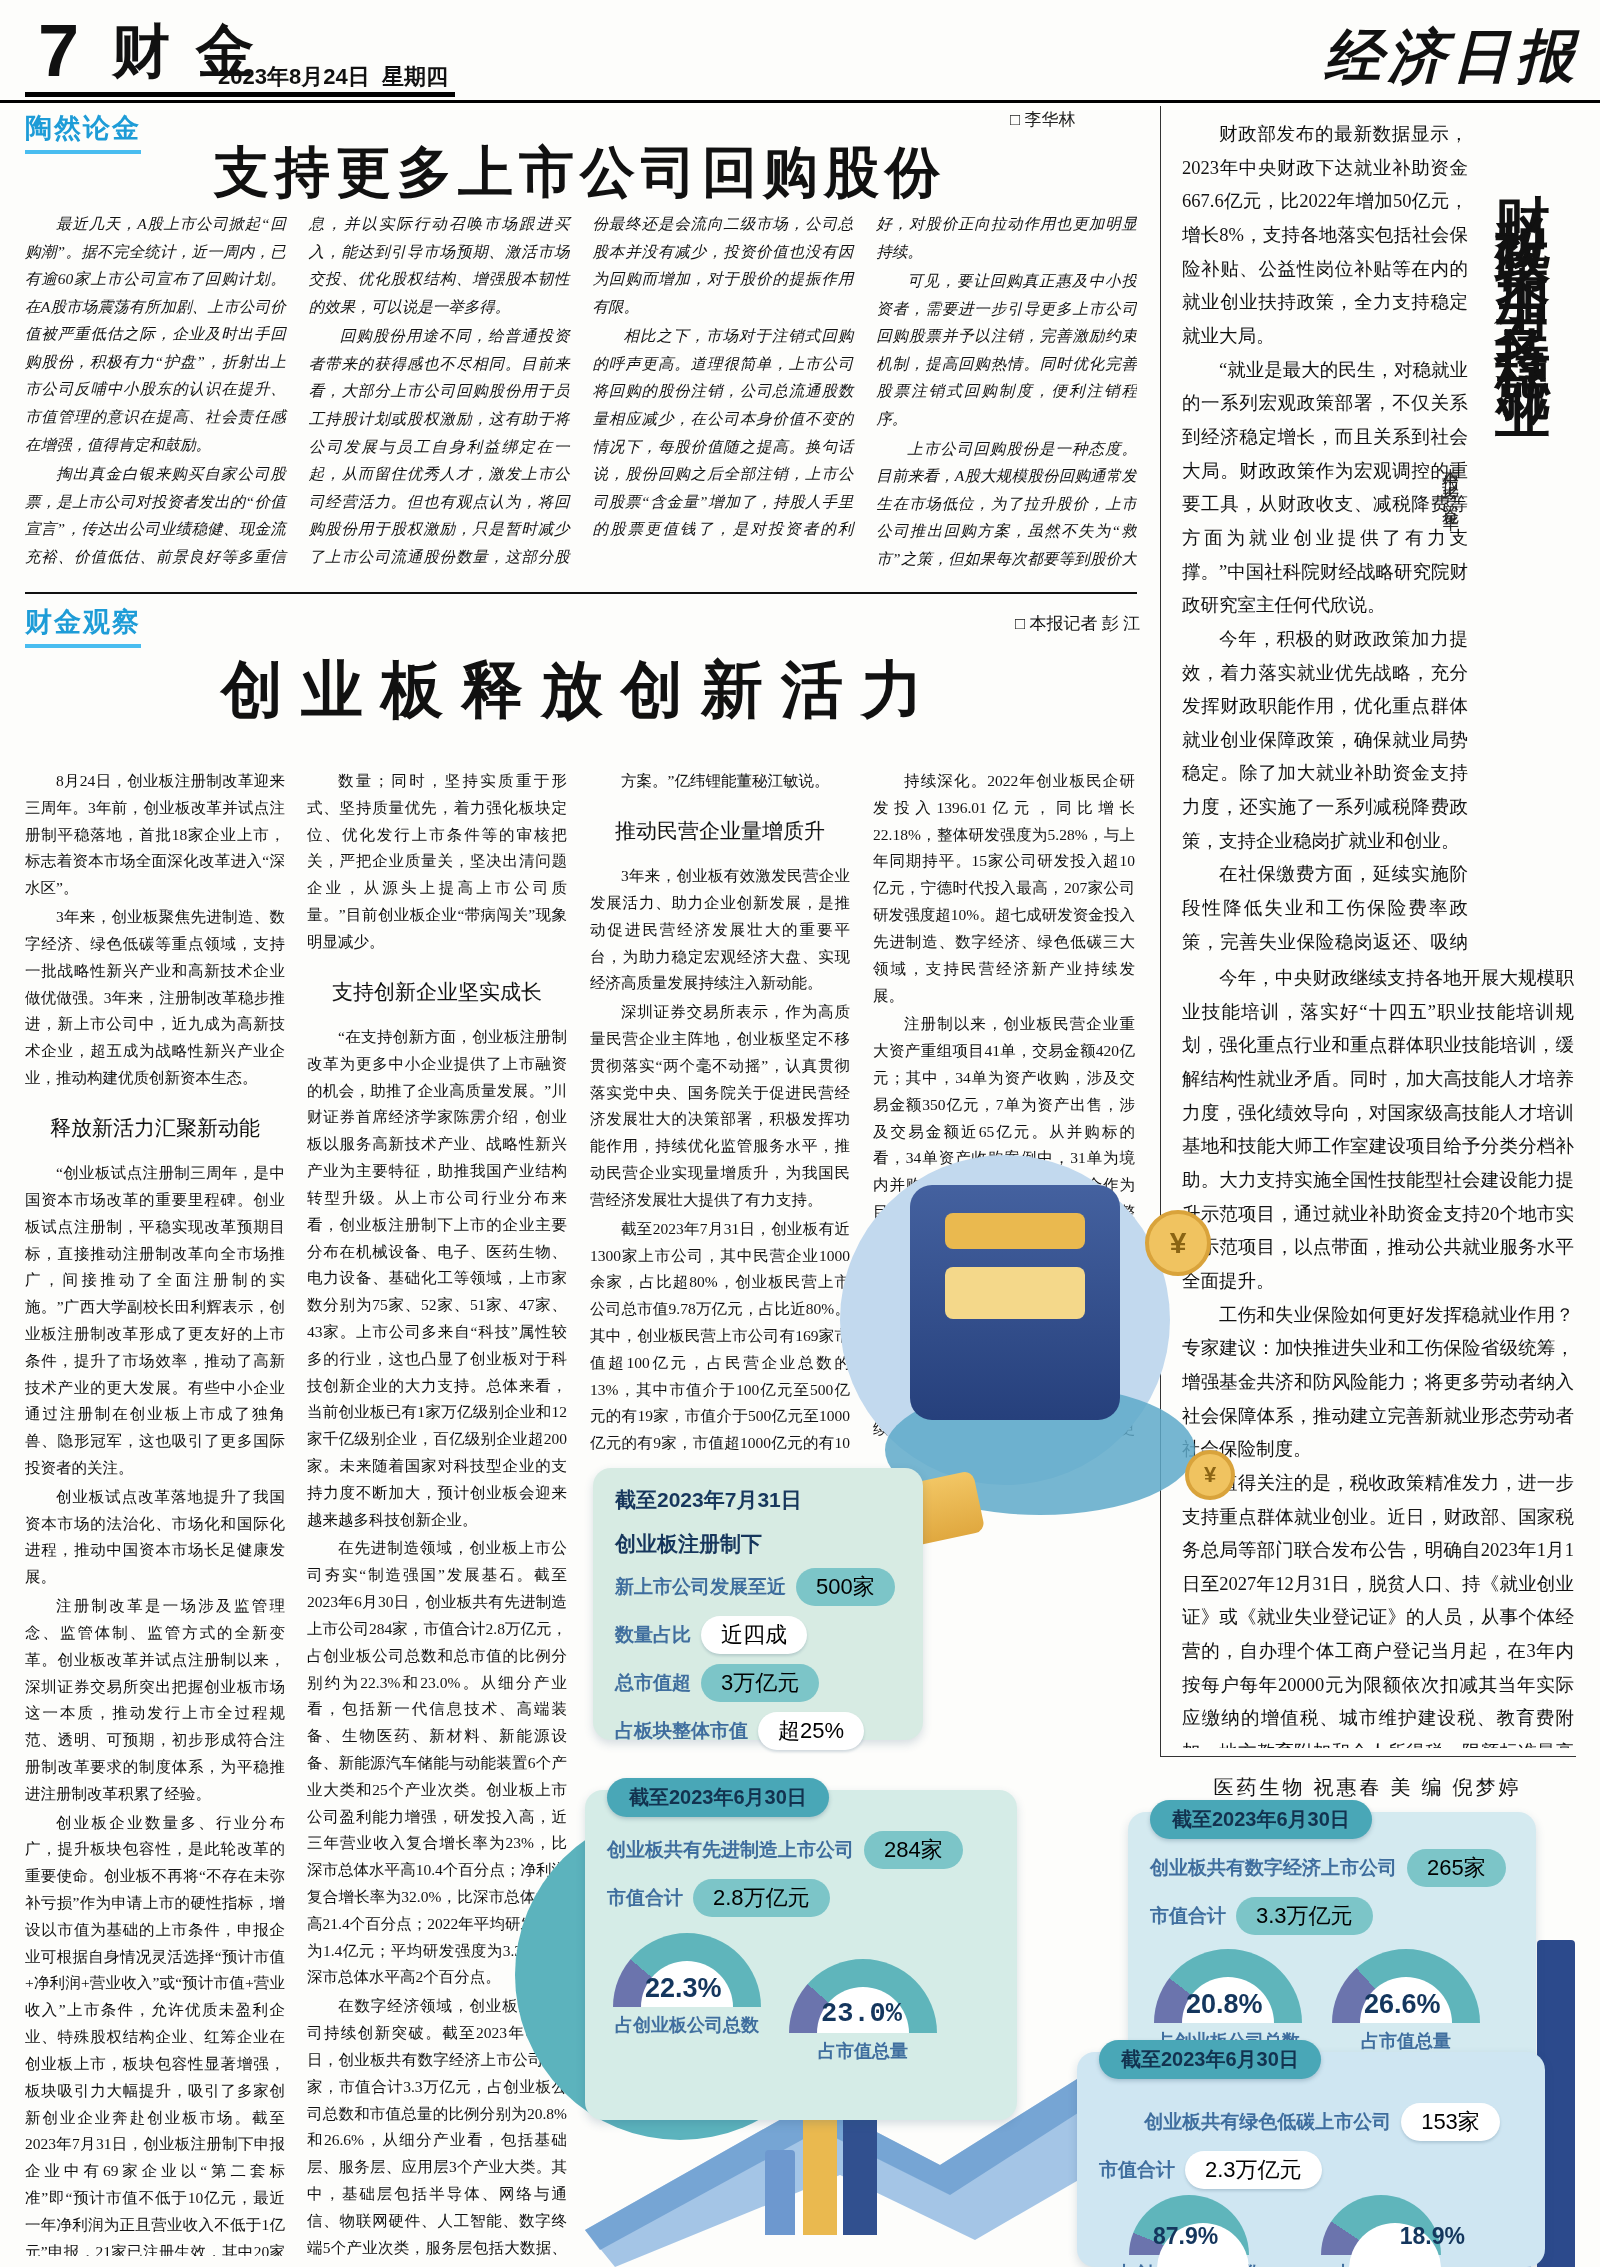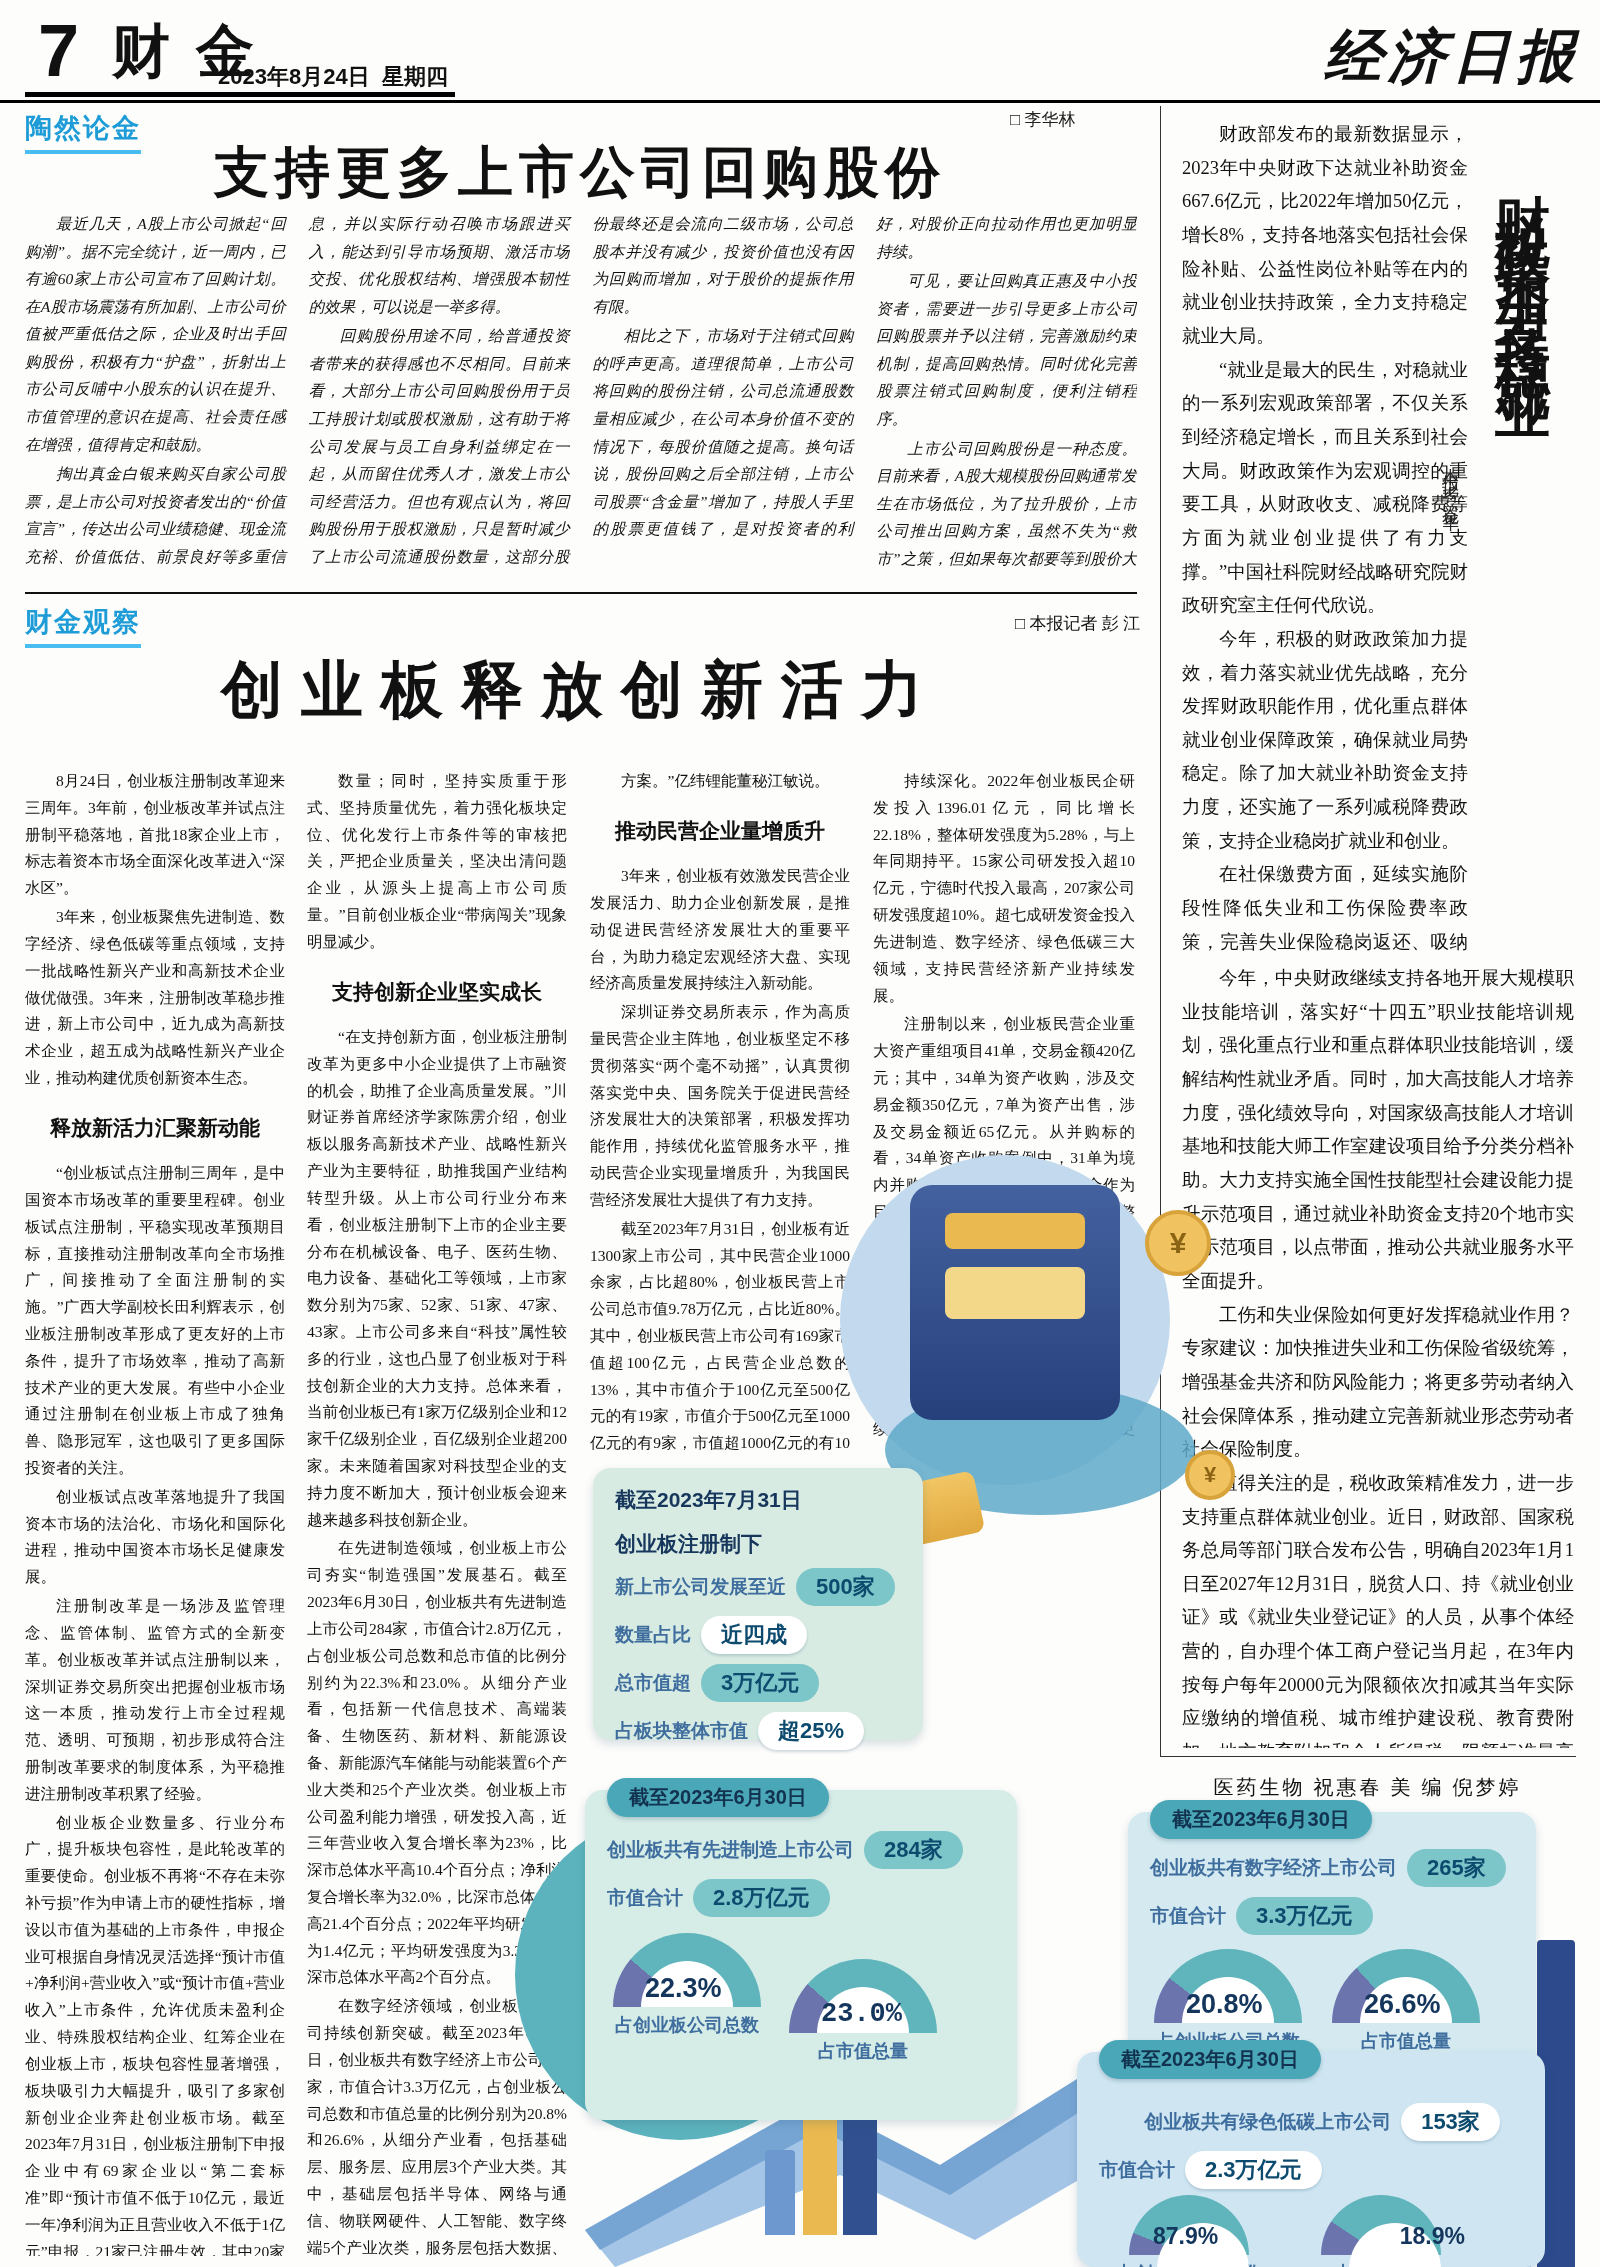--- a/index.html
+++ b/index.html
@@ -28,21 +28,21 @@
            column-count:4;column-gap:23px;font-size:15.5px;line-height:1.78;text-align:justify;font-style:italic;}
   #a1-body .para{text-indent:2em;margin:0 0 2px 0;}
   #rule-a1{left:25px;top:592px;width:1112px;height:2px;background:#111;}
   
   #a2-label{left:25px;top:604px;}
   #a2-byline{left:900px;top:612px;width:240px;font-size:17px;text-align:right;}
   #a2-title{left:25px;top:648px;width:1112px;text-align:center;font-size:62px;font-weight:900;
             letter-spacing:18px;font-family:"Liberation Serif","DejaVu Serif",serif;}
   .a2col{font-size:15.5px;line-height:1.73;text-align:justify;overflow:hidden;}
   .a2col .para{text-indent:2em;margin:0 0 2px 0;}
-  .subhead{font-family:"Liberation Sans","DejaVu Sans",sans-serif;font-weight:700;font-size:21px;
+  .subhead{font-family:"Liberation Sans","DejaVu Sans",sans-serif;font-weight:400;font-size:21px;
            text-align:center;margin:18px 0 14px 0;text-indent:0 !important;}
   #a2-c1{left:25px;top:768px;width:260px;height:1488px;}
   #a2-c2{left:307px;top:768px;width:260px;height:1488px;}
   #a2-c3{left:590px;top:768px;width:260px;height:682px;}
   #a2-c4{left:873px;top:768px;width:262px;height:678px;}
   
   #sidebar-frame{left:1160px;top:106px;width:415px;height:1650px;border-left:1.5px solid #333;border-bottom:1.5px solid #333;}
   .sb-text{font-size:18.5px;line-height:1.82;text-align:justify;overflow:hidden;}
   .sb-text .para{text-indent:2em;margin:0;}
   #sb-narrow{left:1182px;top:118px;width:286px;height:842px;}
@@ -55,21 +55,21 @@
   
   #infographic{left:585px;top:1150px;width:990px;height:1117px;}
   .blob,.bar,.coin,.goldcard,.device,.slot,.platform{position:absolute;}
   .card{position:absolute;border-radius:18px;z-index:5;
         font-family:"Liberation Sans","DejaVu Sans",sans-serif;box-shadow:0 4px 10px rgba(40,80,110,.18);}
   .card-date-plain{color:#16365c;font-weight:900;font-size:21px;margin:18px 0 6px 22px;}
   .date-pill{display:inline-block;background:#49a7b7;color:#12324f;font-weight:900;font-size:20px;
              border-radius:999px;padding:6px 22px;margin:-16px 0 0 22px;box-shadow:0 2px 4px rgba(30,70,100,.25);}
   .row{display:flex;align-items:center;margin:10px 0 0 22px;flex-wrap:wrap;}
   .lbl{color:#3f6e9e;font-size:19px;font-weight:bold;margin-right:10px;white-space:nowrap;}
-  .pill{border-radius:999px;padding:4px 20px;font-weight:700;font-size:22px;color:#0c4a6e;white-space:nowrap;}
+  .pill{border-radius:999px;padding:4px 20px;font-weight:400;font-size:22px;color:#000000;white-space:nowrap;}
   .pill.teal{background:#7cc5c8;}
   .pill.white{background:#ffffff;box-shadow:0 2px 3px rgba(40,80,110,.2);}
   .gauge-wrap{display:flex;flex-direction:column;align-items:center;}
   .gauge{position:relative;width:148px;height:74px;border-radius:148px 148px 0 0;}
   .gauge .hole{position:absolute;left:28px;top:28px;width:92px;height:46px;border-radius:92px 92px 0 0;}
   .gauge-num{position:absolute;left:32px;top:40px;width:100%;font-size:27px;font-weight:900;color:#14365d;}
   .gauge-label{color:#3f6e9e;font-size:18px;font-weight:bold;margin-top:6px;white-space:nowrap;}
   
   .blob{border-radius:50%;}
   .bar{border-radius:4px 4px 0 0;}

